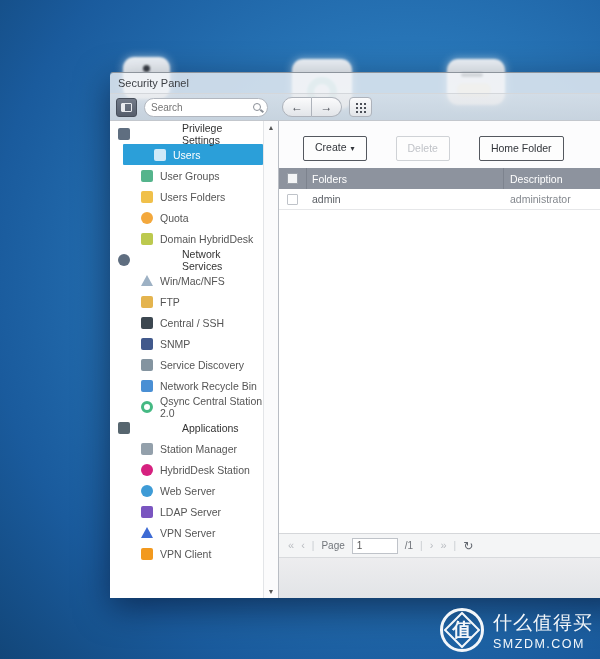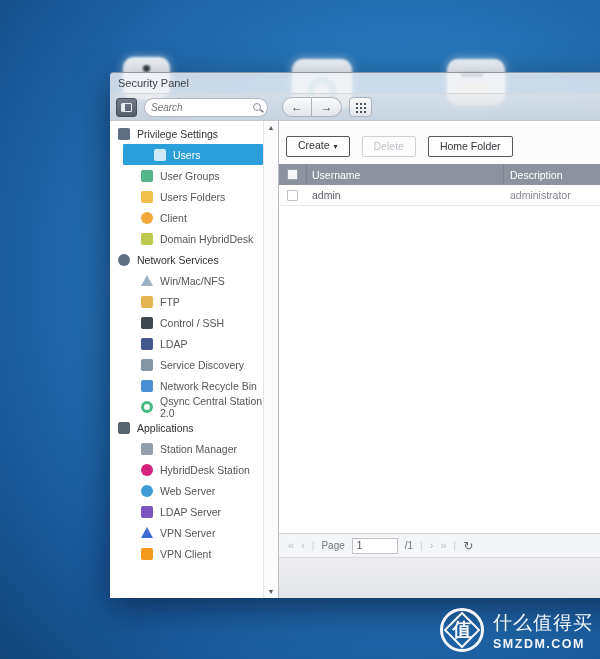--- a/index.html
+++ b/index.html
@@ -31,60 +31,60 @@
 
   .toolbar { height:27px; background:linear-gradient(rgba(233,235,238,.88), rgba(221,224,228,.88));
     border-bottom:1px solid #c3c7cd; display:flex; align-items:center; padding:0 6px; }
   .tgl-btn { width:21px; height:19px; background:linear-gradient(#727a88,#565e6c);
     border:1px solid #474e5a; border-radius:3px; display:flex; align-items:center; justify-content:center; }
   .tgl-ic { width:11px; height:9px; border:1px solid #e8eaee; border-radius:1px; position:relative; }
   .tgl-ic::before { content:""; position:absolute; left:0; top:0; bottom:0; width:3px; background:#e8eaee; }
   .search-wrap { margin-left:7px; width:124px; height:19px; border:1px solid #b2b7bf; border-radius:10px;
     background:#fff; display:flex; align-items:center; padding:0 6px; }
   .search-wrap input { border:none; outline:none; flex:1; font-size:10px; color:#555; background:transparent; width:80px;
-    font-family:"Liberation Sans","DejaVu Sans",sans-serif;font-style:italic; }
+    font-family:"Liberation Sans","DejaVu Sans",sans-serif; }
   .mag { width:8px; height:8px; border:1.5px solid #8a8f97; border-radius:50%; position:relative; flex:none; }
   .mag::after { content:""; position:absolute; width:4px; height:1.5px; background:#8a8f97;
     right:-4px; bottom:-1px; transform:rotate(40deg); }
   .nav-group { margin-left:14px; display:flex; }
   .nav-btn { width:30px; height:20px; background:linear-gradient(#fbfbfc,#e2e5e9); border:1px solid #aeb3bb;
     color:#4c5058; font-size:12px; line-height:18px; text-align:center; }
   .nav-btn.back { border-radius:10px 0 0 10px; }
   .nav-btn.fwd { border-radius:0 10px 10px 0; border-left:none; }
   .grid-btn { margin-left:7px; width:23px; height:20px; background:linear-gradient(#fbfbfc,#e2e5e9);
     border:1px solid #aeb3bb; border-radius:4px; display:flex; align-items:center; justify-content:center; }
   .grid-ic { width:11px; height:11px;
     background-image:radial-gradient(circle, #4c5058 1.1px, transparent 1.3px);
     background-size:4px 4px; background-position:0 0; }
 
   .content { flex:1; display:flex; min-height:0; background:#fff; }
 
   
   .sidebar { width:153px; background:#fff; overflow:hidden; padding-top:2px; }
   .side-item { height:21px; display:flex; align-items:center; font-size:10.5px; color:#555; cursor:default; }
-  .side-item.header { padding-left:8px; color:#333; }
+  .side-item.header { padding-left:8px; color:#333;gap:45px; }
   .side-item.child { padding-left:31px; }
   .side-item.selected { background:#2b9fd9; color:#fff; margin-left:13px; border-radius:1px; }
   .s-icon { width:12px; height:12px; margin-right:7px; flex:none; border-radius:2px; }
   .s-icon.circle { border-radius:50%; }
   .s-icon.ring { border-radius:50%; background:transparent !important; border:3px solid; }
   .s-icon.triangle { background:transparent !important; }
   .s-icon.triangle::before { content:""; display:block; width:0; height:0;
     border-left:6px solid transparent; border-right:6px solid transparent;
     border-bottom:11px solid; border-bottom-color:inherit; }
   .scrollstrip { width:15px; background:#fbfbfc; border-left:1px solid #e3e5e8; position:relative; }
   .scr-arrow { position:absolute; left:0; right:0; text-align:center; font-size:7px; color:#555; }
   .scr-up { top:3px; } .scr-down { bottom:3px; }
   .v-divider { width:1px; background:#b9bdc4; }
 
   
   .main { flex:1; display:flex; flex-direction:column; background:#fff; min-width:0; }
   .action-bar { padding:15px 0 7px 7px; display:flex; gap:12px; background:#fcfcfd; }
   .btn { font-size:10.5px; padding:2px 11px 3px; background:#fdfdfd; border:1px solid #54585f;
-    border-radius:2px; color:#33363b; line-height:12px; }
+    border-radius:2px; color:#33363b; line-height:17px;margin-left:17px; }
   .btn .caret { font-size:8px; margin-left:4px; }
   .btn.disabled { border-color:#cfd2d6; color:#c0c3c8; }
 
   .thead { height:21px; background:#8d939e; display:flex; align-items:center; color:#fff; font-size:10.5px; }
   .col-check { width:27px; display:flex; justify-content:center; align-items:center; flex:none; }
   .col-user { width:197px; padding-left:5px; border-left:1px solid #7d838e; align-self:stretch; display:flex; align-items:center; }
   .col-desc { flex:1; padding-left:6px; border-left:1px solid #7d838e; align-self:stretch; display:flex; align-items:center; }
   .cb { width:11px; height:11px; border:1px solid #9aa0a8; background:#f4f5f6; border-radius:1px; }
   .trow { height:21px; display:flex; align-items:center; font-size:10.5px; color:#5a5e64;
     border-bottom:1px solid #e6e7e9; background:#fff; }
@@ -104,21 +104,21 @@
   .footer { height:41px; background:linear-gradient(#ededef,#e2e4e7); border-top:1px solid #d8dadd; }
 
   
   .watermark { position:absolute; right:7px; bottom:7px; display:flex; align-items:center; gap:9px;
     color:#fff; opacity:.95; }
   .seal { width:44px; height:44px; border:3px solid #fff; border-radius:50%; position:relative;
     display:flex; align-items:center; justify-content:center; }
   .seal .diamond { position:absolute; width:26px; height:26px; border:2px solid #fff; transform:rotate(45deg); }
   .seal .zh { font-size:19px; font-weight:bold; position:relative; }
   .wm-text .line1 { font-size:19px; letter-spacing:1px; }
-  .wm-text .line2 { font-size:12.5px; font-weight:bold; letter-spacing:1.5px; margin-top:1px; }
+  .wm-text .line2 { font-size:12.5px; font-weight:normal; letter-spacing:1.5px; margin-top:1px; }
 </style>
 </head>
 <body>
 
 <div class="desk-icon" style="left:123px; top:57px; width:47px; height:42px;">
   <span class="dot"></span>
 </div>
 <div class="desk-icon" style="left:292px; top:59px; width:60px; height:50px;">
   <span class="ring"></span>
 </div>
@@ -168,45 +168,45 @@
         <div class="side-item child">
           <span class="s-icon square" style="background: rgb(85, 180, 140);"></span>
           <span>User Groups</span>
         </div>
         <div class="side-item child">
           <span class="s-icon square" style="background: rgb(240, 192, 74);"></span>
           <span>Users Folders</span>
         </div>
         <div class="side-item child">
           <span class="s-icon circle" style="background: rgb(243, 168, 60);"></span>
-          <span>Client</span>
+          <span>Quota</span>
         </div>
         <div class="side-item child">
           <span class="s-icon square" style="background: rgb(188, 201, 78);"></span>
           <span>Domain HybridDesk</span>
         </div>
         <div class="side-item header">
           <span class="s-icon circle" style="background: rgb(95, 110, 128);"></span>
           <span>Network Services</span>
         </div>
         <div class="side-item child">
           <span class="s-icon triangle" style="border-bottom-color: rgb(157, 177, 196); color: rgb(157, 177, 196);"></span>
           <span>Win/Mac/NFS</span>
         </div>
         <div class="side-item child">
           <span class="s-icon square" style="background: rgb(228, 180, 78);"></span>
           <span>FTP</span>
         </div>
         <div class="side-item child">
           <span class="s-icon square" style="background: rgb(60, 71, 80);"></span>
-          <span>Control / SSH</span>
+          <span>Central / SSH</span>
         </div>
         <div class="side-item child">
           <span class="s-icon square" style="background: rgb(65, 89, 140);"></span>
-          <span>LDAP</span>
+          <span>SNMP</span>
         </div>
         <div class="side-item child">
           <span class="s-icon square" style="background: rgb(132, 148, 160);"></span>
           <span>Service Discovery</span>
         </div>
         <div class="side-item child">
           <span class="s-icon square" style="background: rgb(74, 143, 212);"></span>
           <span>Network Recycle Bin</span>
         </div>
         <div class="side-item child">
@@ -261,21 +261,21 @@
         </button>
         <button class="btn">
           <span>Home Folder</span>
         </button>
       </div>
 
       <div class="thead">
         <div class="col-check">
           <span class="cb"></span>
         </div>
-        <div class="col-user">Username</div>
+        <div class="col-user">Folders</div>
         <div class="col-desc">Description</div>
       </div>
 
       <div id="table-rows">
           <div class="trow">
             <div class="col-check">
               <span class="cb"></span>
             </div>
             <div class="col-user">admin</div>
             <div class="col-desc">administrator</div>

